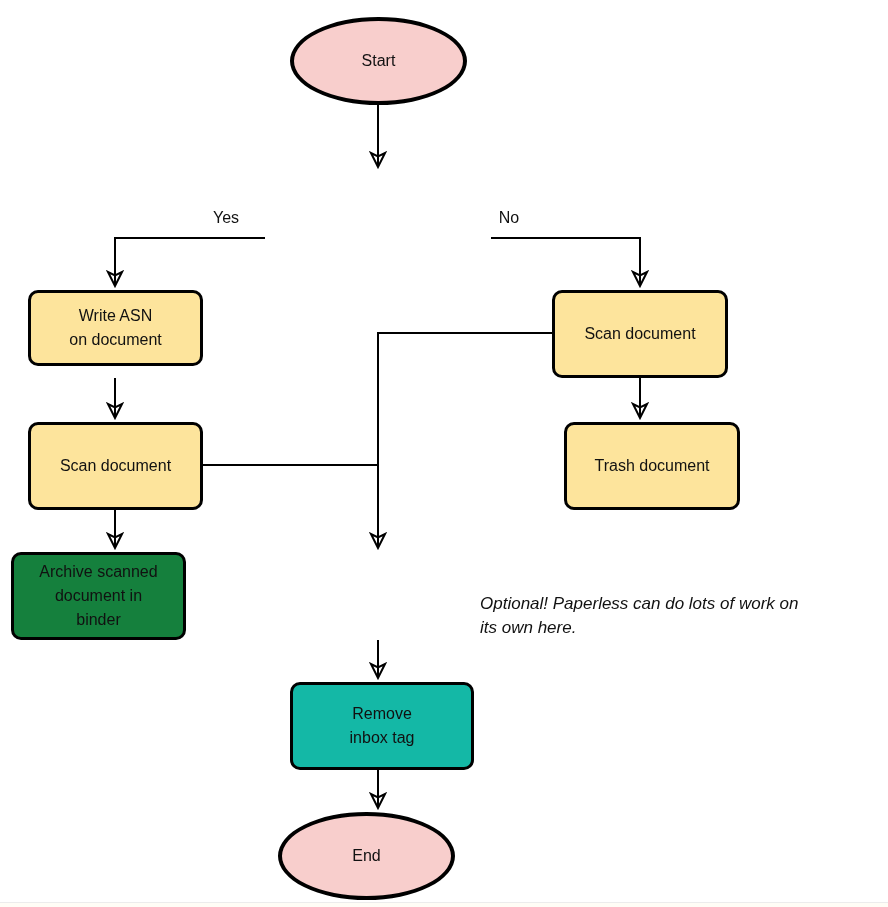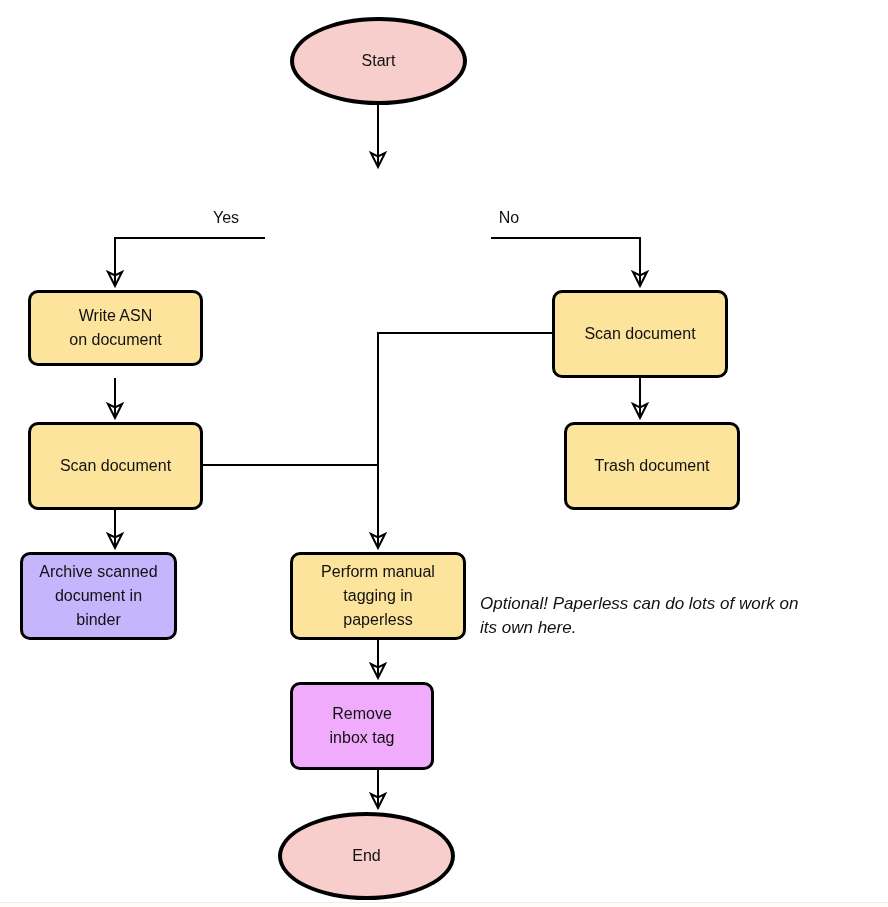--- a/index.html
+++ b/index.html
@@ -118,39 +118,34 @@
   <div class="edge-label" style="left:203px;top:209px">Yes</div>
   <div class="edge-label" style="left:486px;top:209px">No</div>
 
   <div class="node box" style="left: 28px; top: 290px; width: 175px; height: 76px; background-color: rgb(253, 228, 156);">
     <div class="label">Write ASN
 on document</div>
   </div>
   <div class="node box" style="left: 28px; top: 422px; width: 175px; height: 88px; background-color: rgb(253, 228, 156);">
     <div class="label">Scan document</div>
   </div>
-  <div class="node box" style="left: 20px; top: 552px; width: 157px; height: 88px; background-color: #c4b5fd;">
+  <div class="node box" style="left: 11px; top: 552px; width: 175px; height: 88px; background-color: #15803d;">
     <div class="label">Archive scanned
 document in
 binder</div>
   </div>
 
   <div class="node box" style="left: 552px; top: 290px; width: 176px; height: 88px; background-color: rgb(253, 228, 156);">
     <div class="label">Scan document</div>
   </div>
   <div class="node box" style="left: 552px; top: 422px; width: 176px; height: 88px; background-color: rgb(253, 228, 156); margin-left: 12px;">
     <div class="label">Trash document</div>
   </div>
 
-  <div class="node box" style="left: 290px; top: 552px; width: 176px; height: 88px; background-color: rgb(253, 228, 156);">
-    <div class="label">Perform manual
-tagging in
-paperless</div>
-  </div>
-  <div class="node box" style="left: 290px; top: 682px; width: 144px; height: 88px; background-color: #f0abfc;">
+  <div class="node box" style="left: 290px; top: 682px; width: 184px; height: 88px; background-color: #14b8a6;">
     <div class="label">Remove
 inbox tag</div>
   </div>
 
   <div class="node ellipse" style="left: 278px; top: 812px; width: 177px; height: 88px; background-color: rgb(248, 206, 204);">
     <div class="label">End</div>
   </div>
 
   <div class="note">Optional! Paperless can do lots of work on
 its own here.</div>

